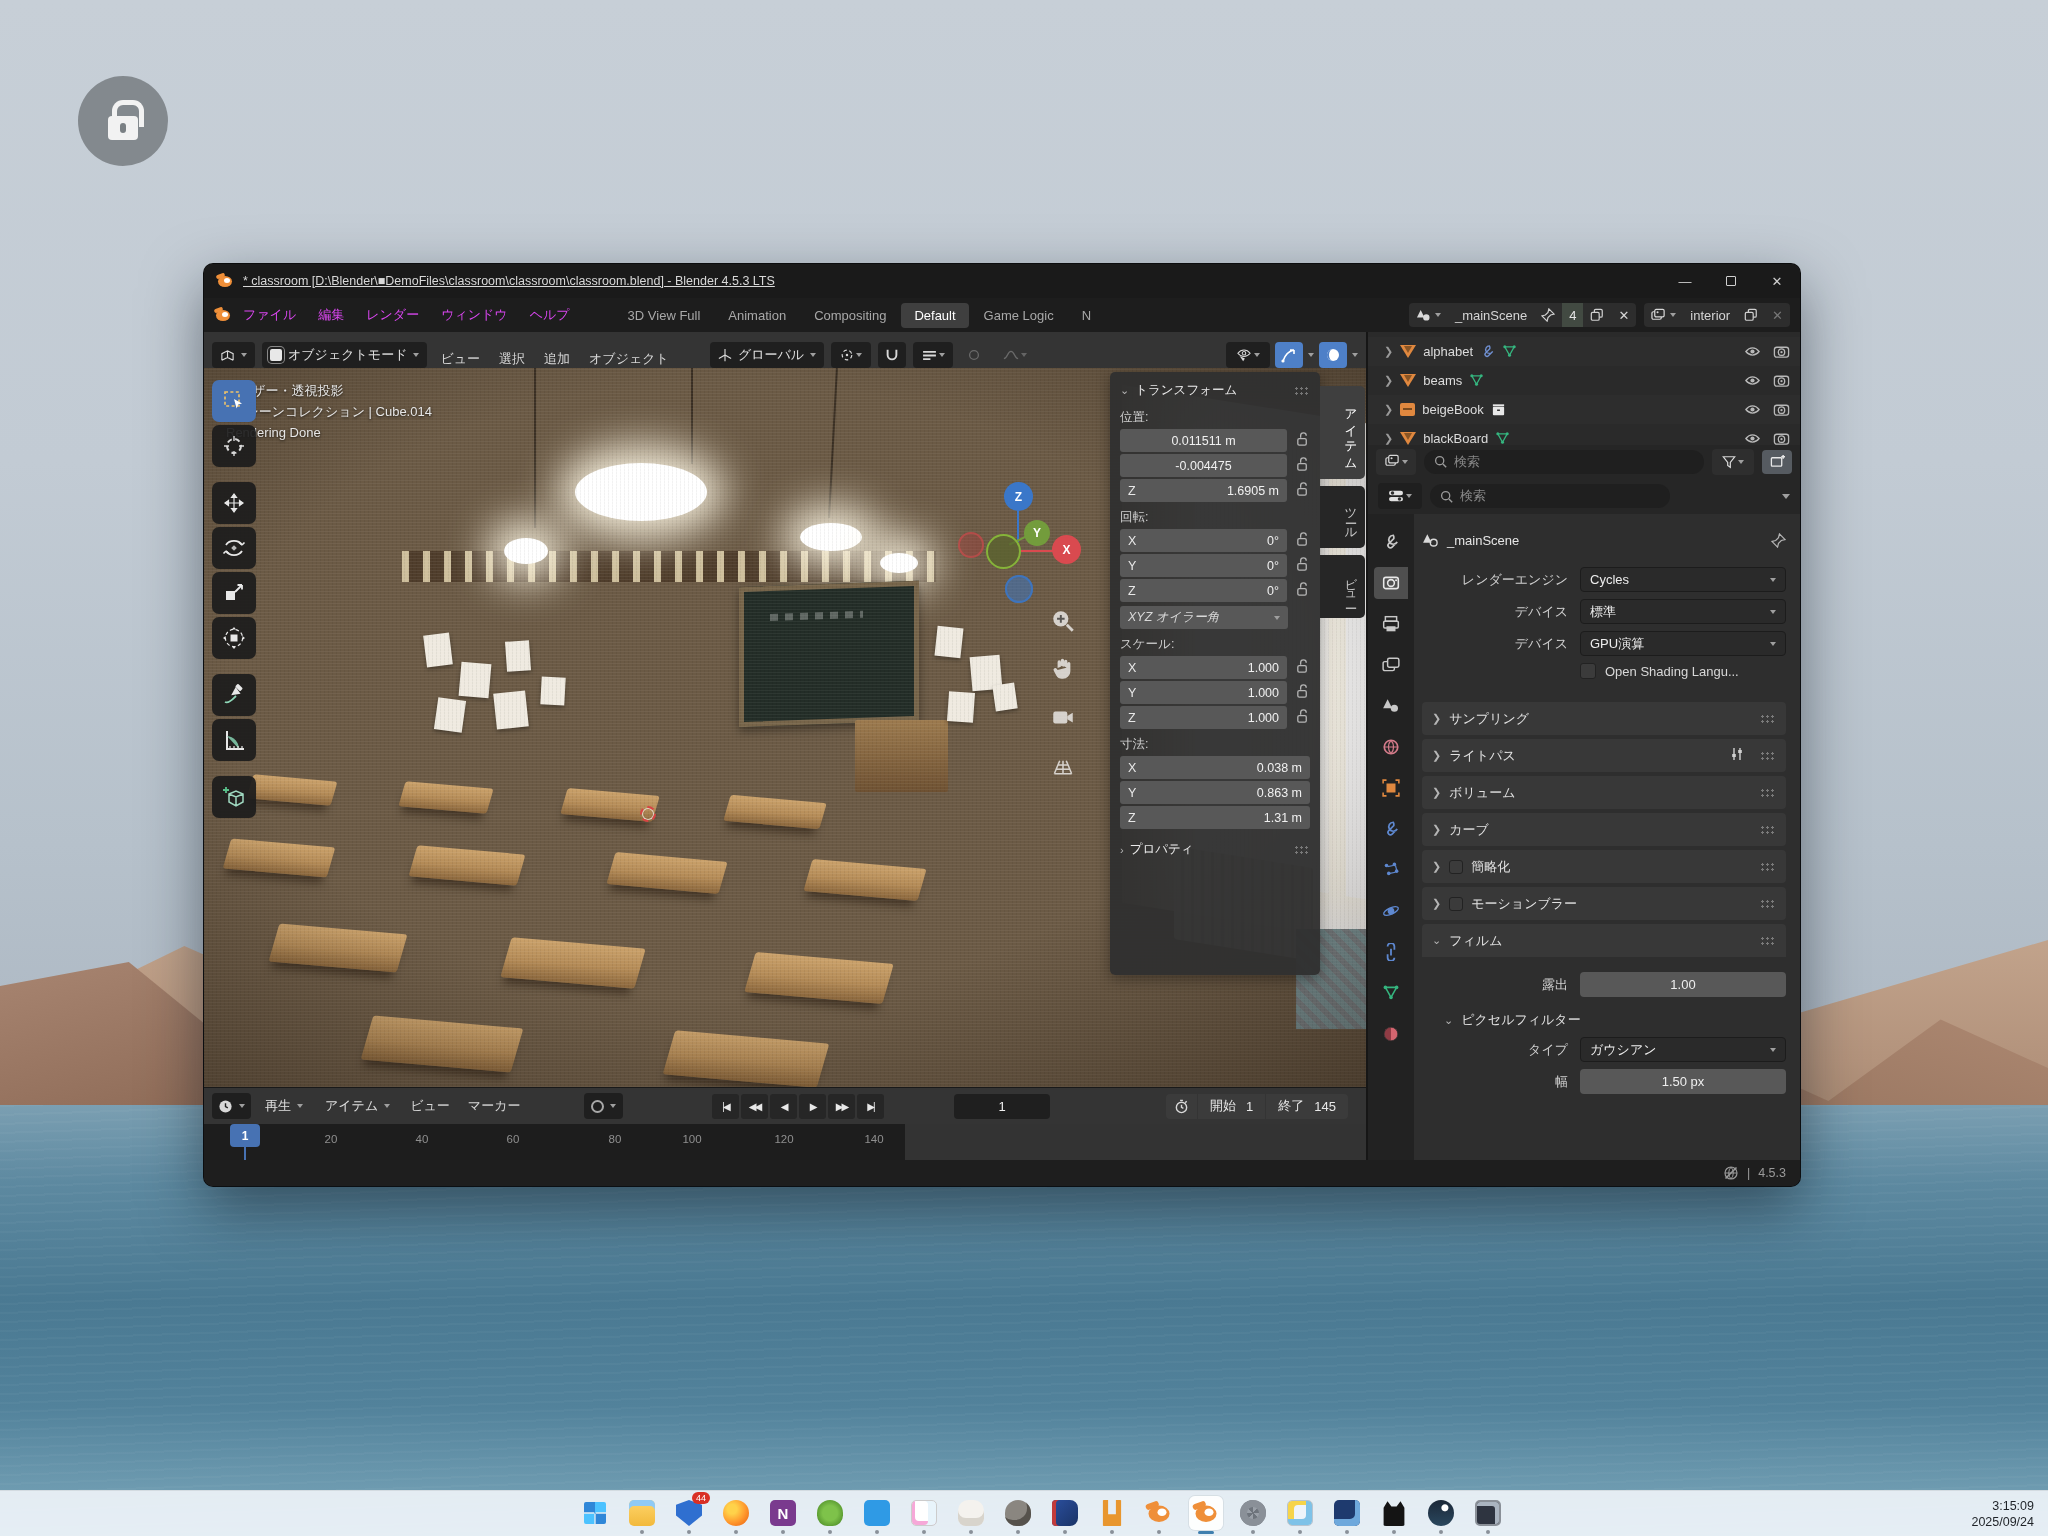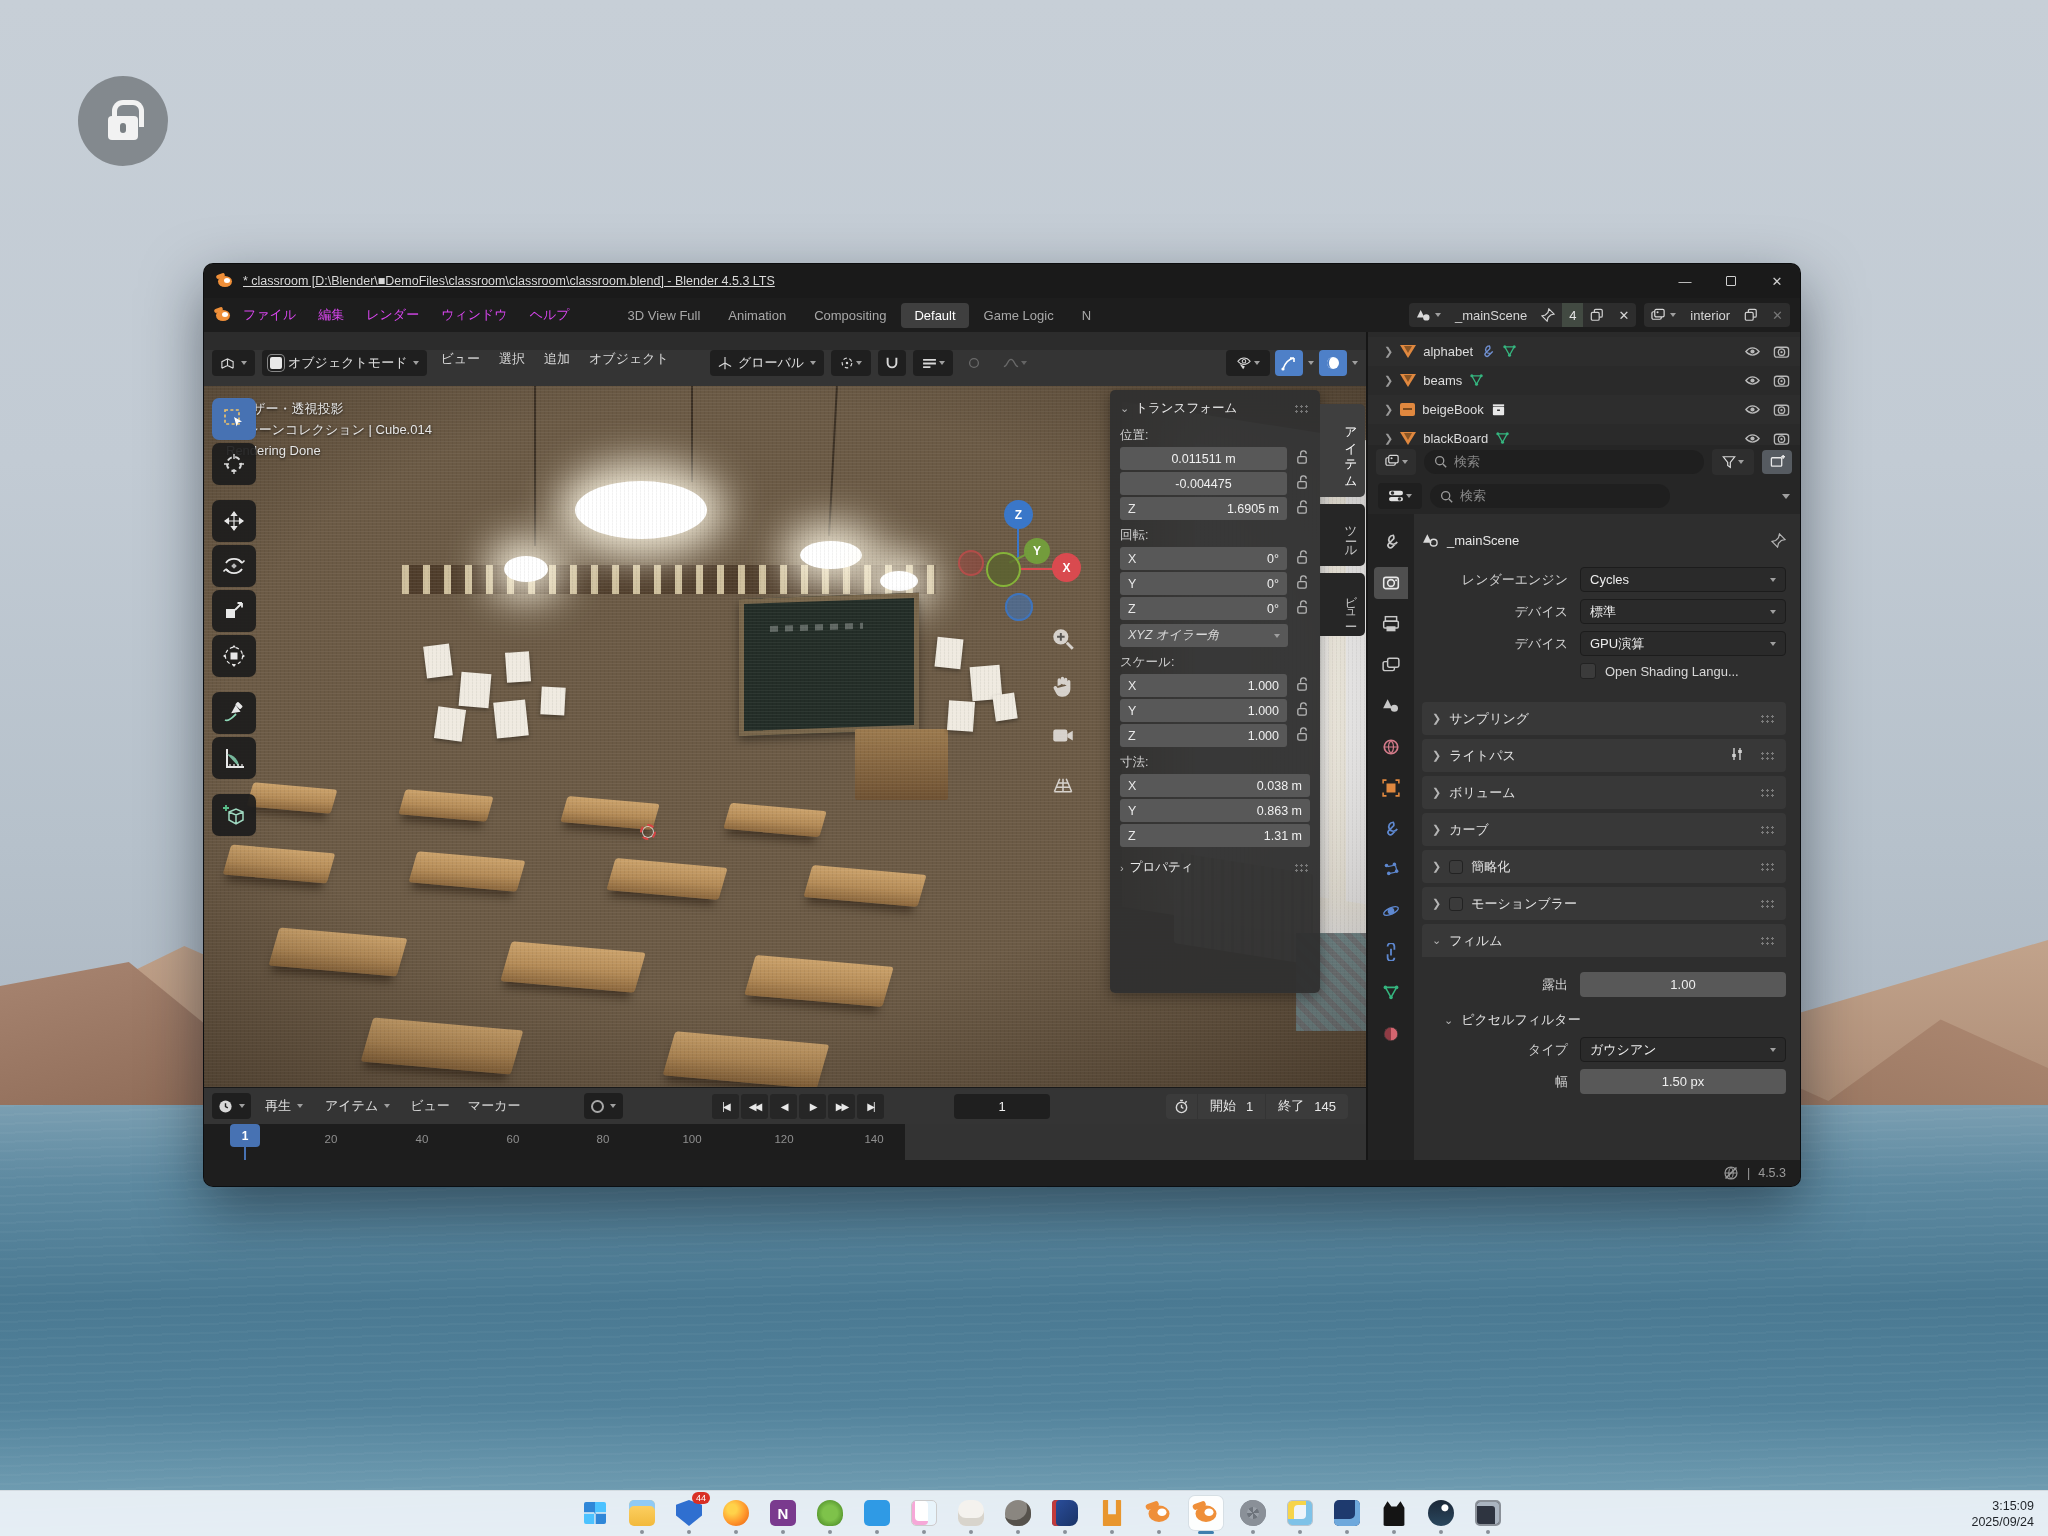--- a/index.html
+++ b/index.html
@@ -55,21 +55,21 @@
   .widget-group { display:flex; align-items:center; background:#2d2d2d; border-radius:4px; height:24px; overflow:hidden; }
   .widget-seg { display:flex; align-items:center; padding:0 7px; height:24px; color:#d5d5d5; gap:4px; }
   .widget-seg.dim { color:#777; }
   .widget-seg.badge { background:#424a42; color:#e5e5e5; }
   .chev { width:0; height:0; border-left:4px solid transparent; border-right:4px solid transparent; border-top:5px solid #9f9f9f; display:inline-block; }
   .chev-sm { border-left-width:3.5px; border-right-width:3.5px; border-top-width:4.5px; }
 
   .main-area { position:absolute; top:68px; left:0; right:0; bottom:26px; display:flex; }
   .vp-col { width:1164px; display:flex; flex-direction:column; border-right:2px solid #161616; }
 
-  .vp-header { height:36px; background:#343434; display:flex; align-items:flex-start; gap:7px; padding:0 8px; flex:0 0 auto;margin-top:18px; }
+  .vp-header { height:36px; background:#343434; display:flex; align-items:flex-end; gap:7px; padding:0 8px; flex:0 0 auto; }
   .pill { background:#1f1f1f; border-radius:4px; height:26px; display:flex; align-items:center; padding:0 8px; gap:6px; color:#e0e0e0; }
   .hdr-menu { color:#d8d8d8; padding:0 6px; }
   .mode-icon { width:12px; height:12px; border:2px solid #e8e8e8; border-radius:2px; background:#e8e8e8; box-shadow:0 0 0 2px #1f1f1f, 0 0 0 3px #888; }
   .icon-btn { width:28px; height:26px; background:#1f1f1f; border-radius:4px; display:flex; align-items:center; justify-content:center; gap:2px; }
   .icon-btn.blue { background:#4e80c8; }
   .icon-btn.dim { opacity:.45; background:transparent; }
 
   .vp-canvas { flex:1; position:relative; overflow:hidden; background:#6b5a45; }
 
   
@@ -731,21 +731,21 @@
                 <span>終了</span>
                   <span>145</span>
               </div>
             </div>
           </div>
           <div class="tl-ruler">
             <div class="tl-inrange"></div>
             <span class="tick" style="left:127px">20</span>
             <span class="tick" style="left:218px">40</span>
             <span class="tick" style="left:309px">60</span>
-            <span class="tick" style="left:399px">80</span>
+            <span class="tick" style="left:411px">80</span>
             <span class="tick" style="left:488px">100</span>
             <span class="tick" style="left:580px">120</span>
             <span class="tick" style="left:670px">140</span>
             <div class="playhead">1</div>
           </div>
         </div>
       </div>
 
       <div class="right-col">
 

